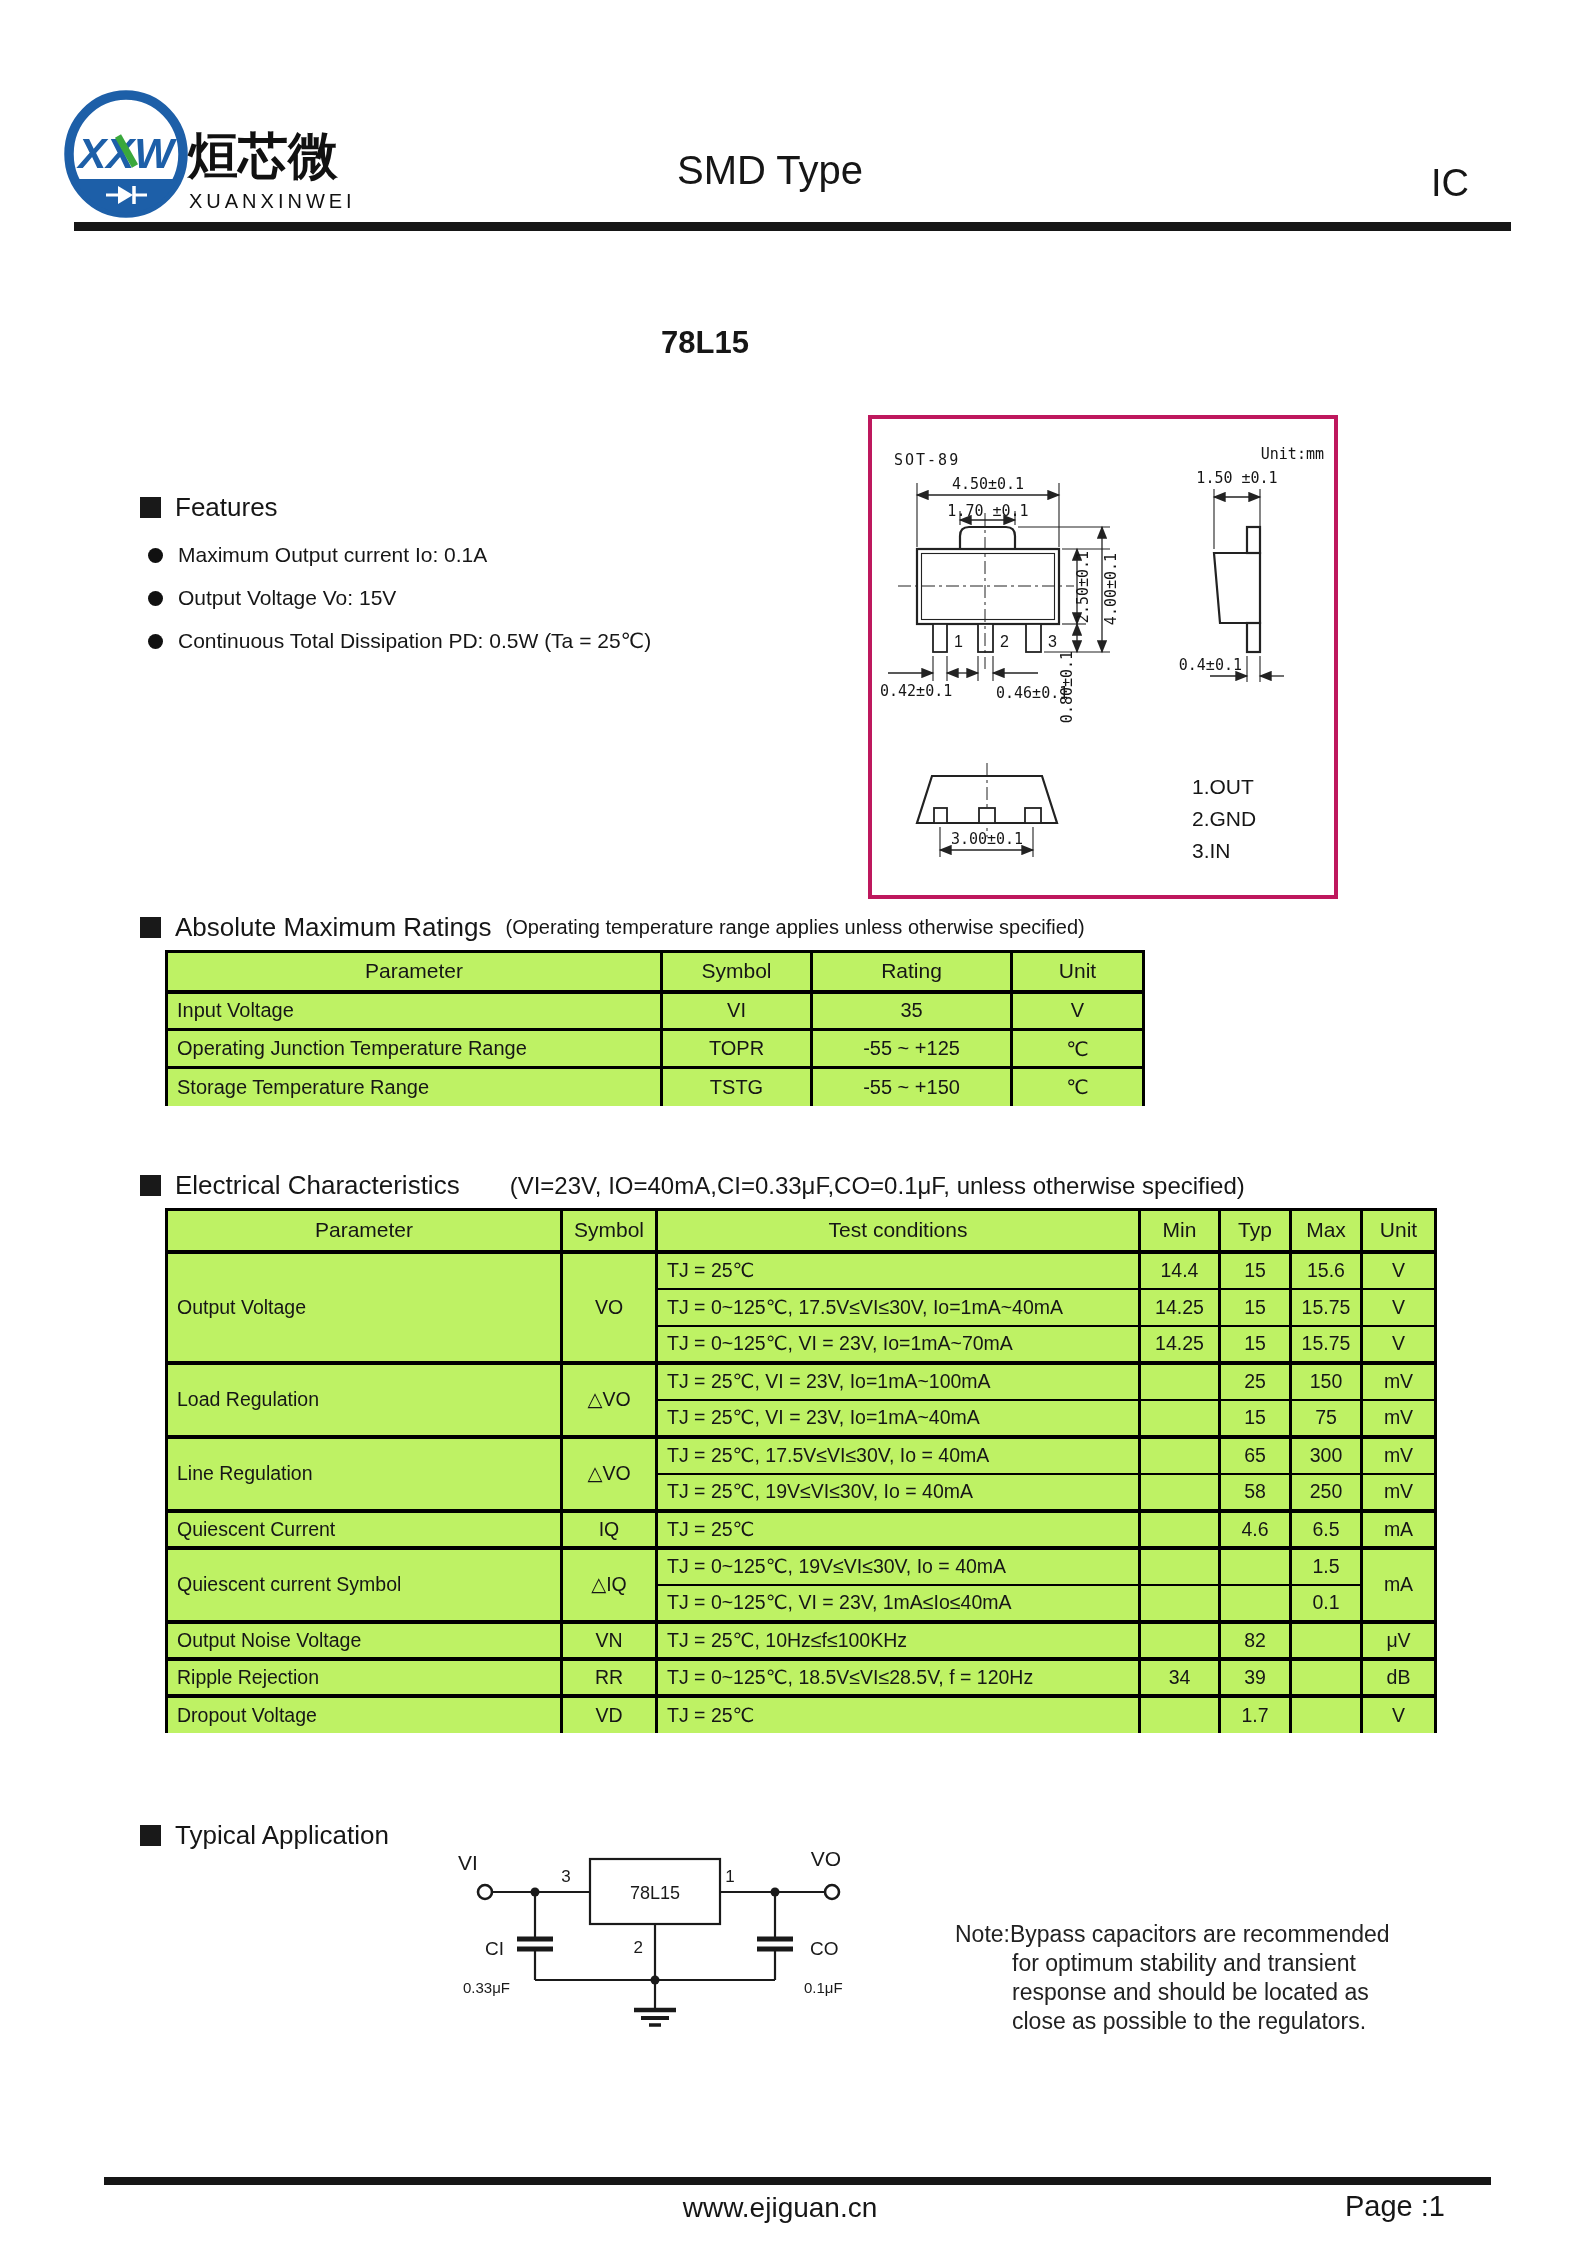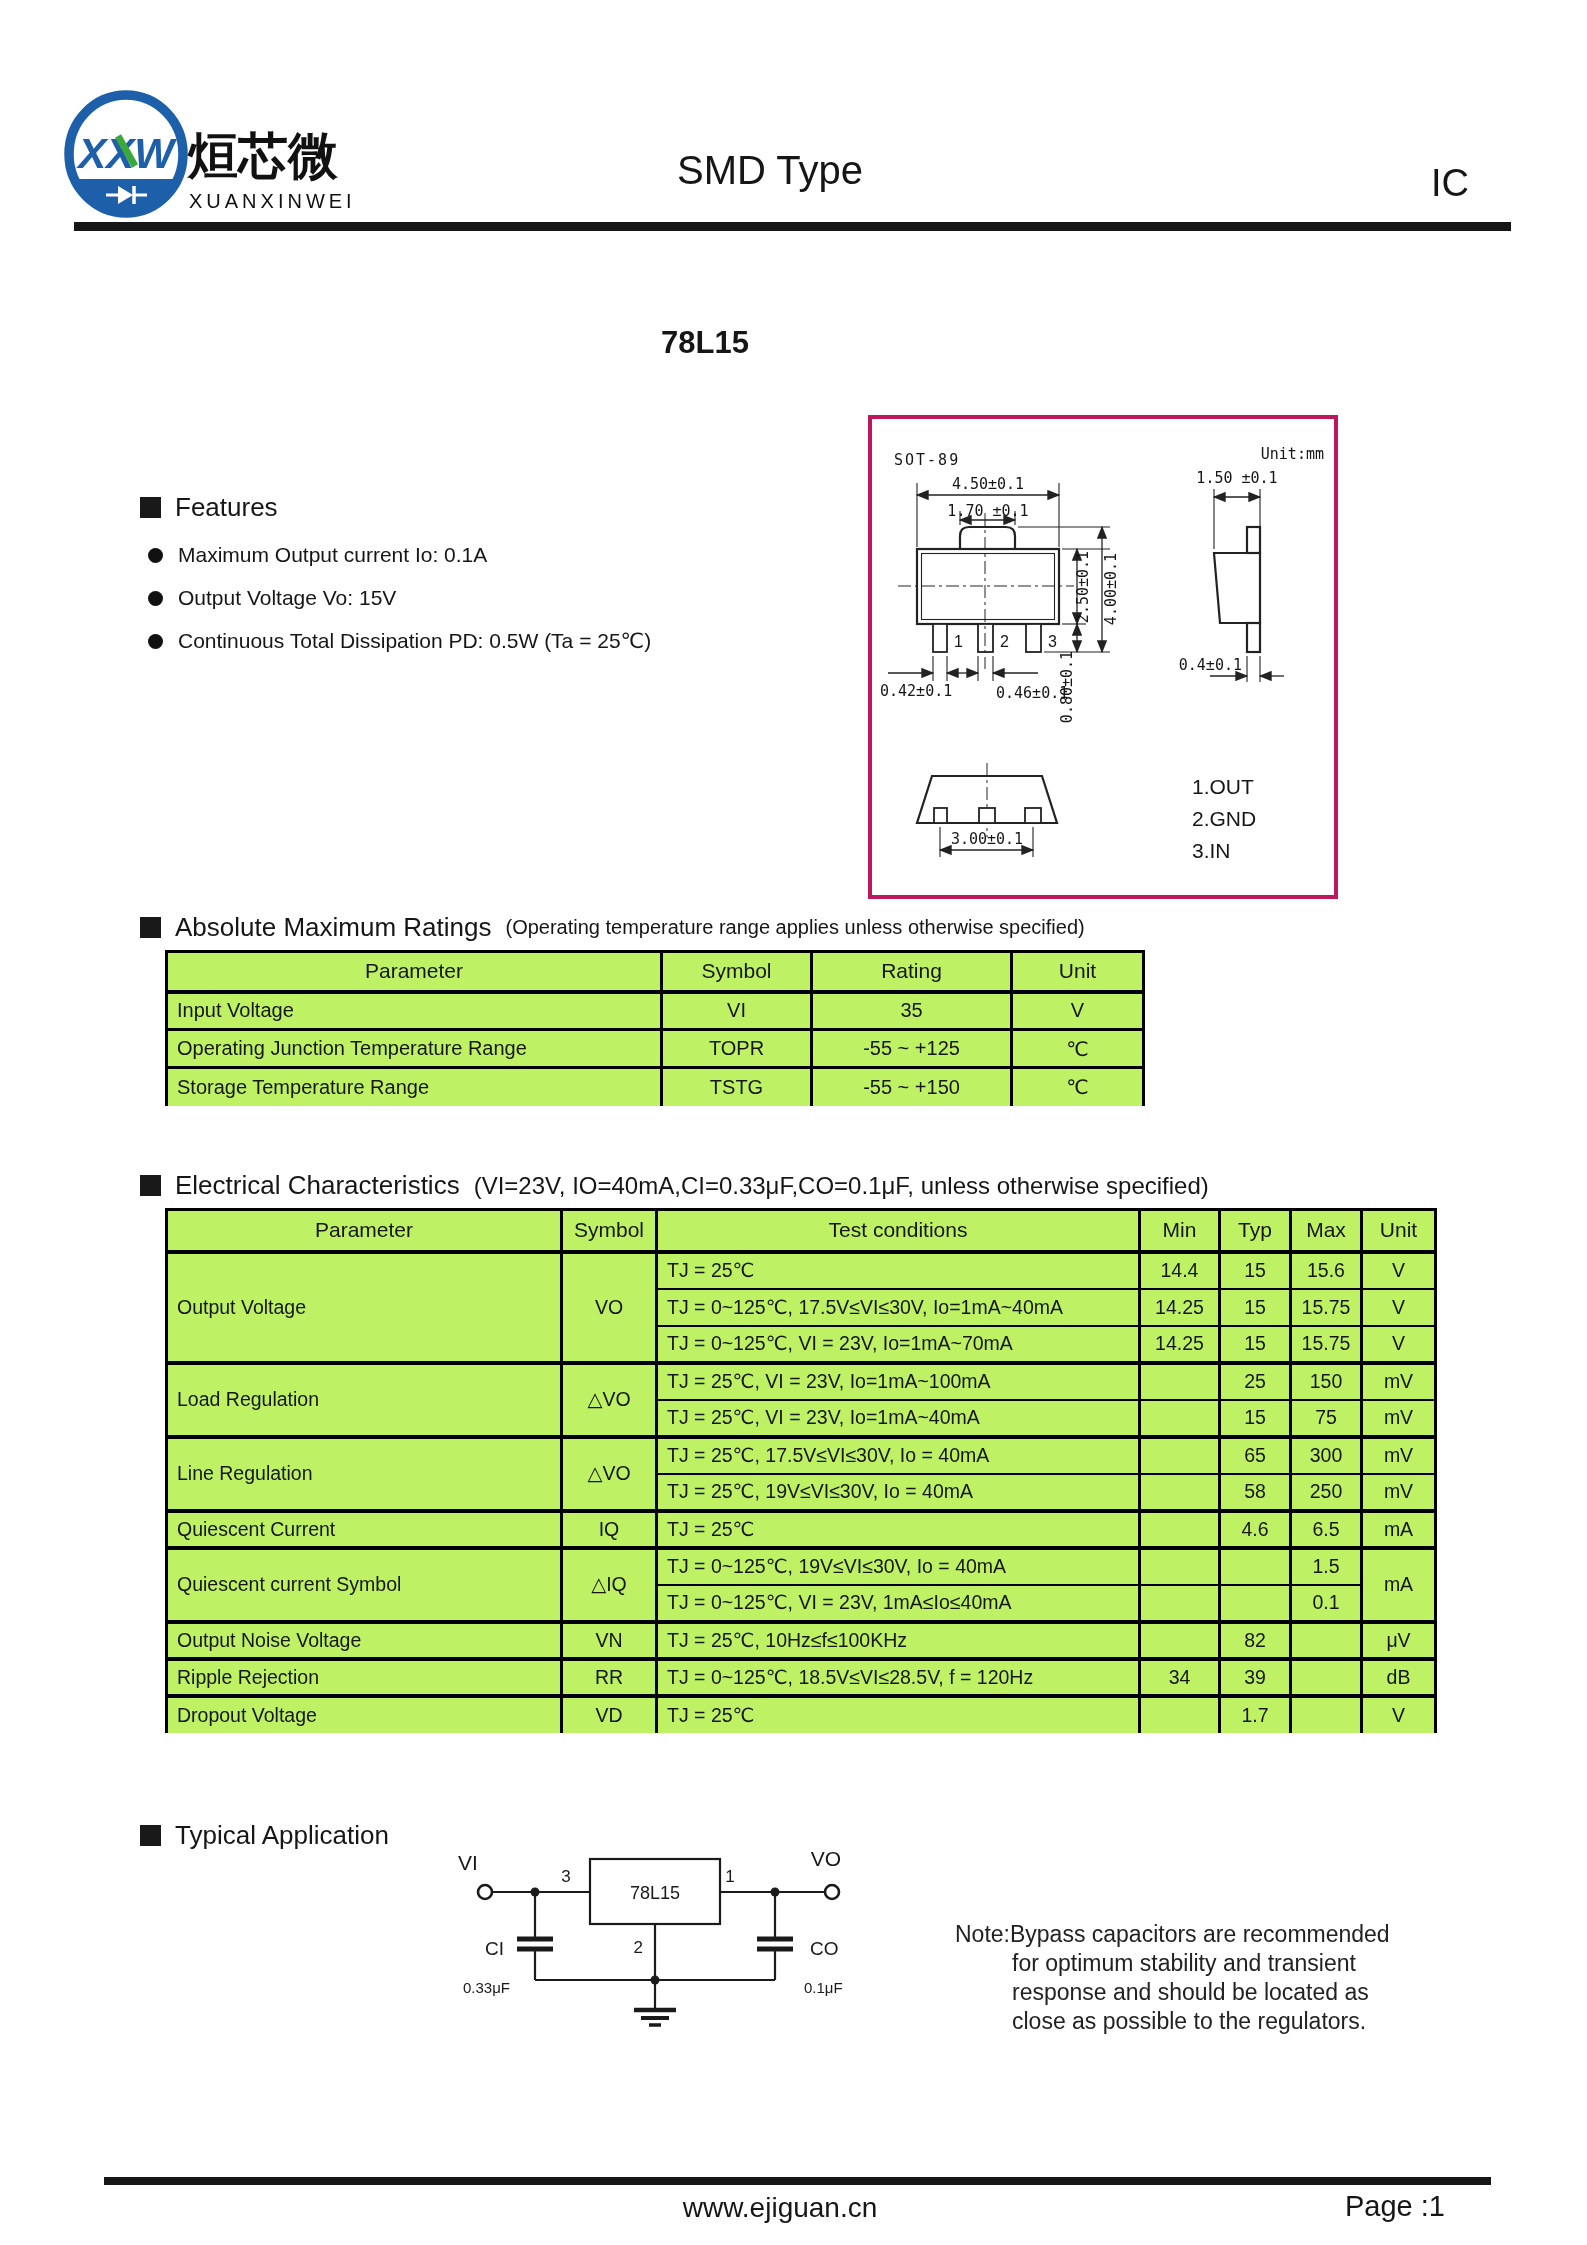--- a/index.html
+++ b/index.html
@@ -20,21 +20,21 @@
   .part-no { left:530px; top:325px; width:350px; text-align:center; font-size:31px; font-weight:bold; }
 
   
   .pkg-box { left:868px; top:415px; width:470px; height:484px; border:4px solid #be185d; }
   .pkg-box svg { position:absolute; left:0; top:0; }
 
   
   .sec-h { font-size:26px; display:flex; align-items:center; gap:14px; white-space:nowrap; }
   .sq { width:21px; height:21px; background:#191919; flex:none; }
   .h-note-sm { font-size:20px; }
-  .h-note-lg { font-size:24px; }
+  .h-note-lg { font-size:24px;margin-left:36px; }
   .feat-h { left:140px; top:492px; }
   .amr-h  { left:140px; top:912px; }
   .ec-h   { left:140px; top:1170px; }
   .app-h  { left:140px; top:1820px; }
 
   .feat-item { left:148px; font-size:21px; display:flex; align-items:center; gap:15px; white-space:nowrap; }
   .dot { width:15px; height:15px; border-radius:50%; background:#111; flex:none; }
 
   
   .amr-table { left:165px; top:950px; width:977px; }

